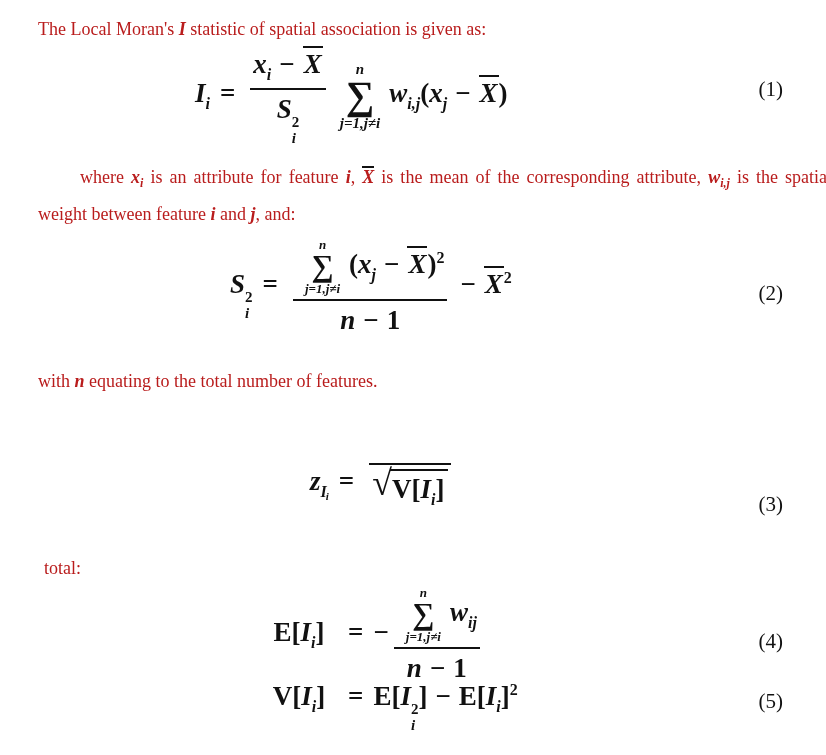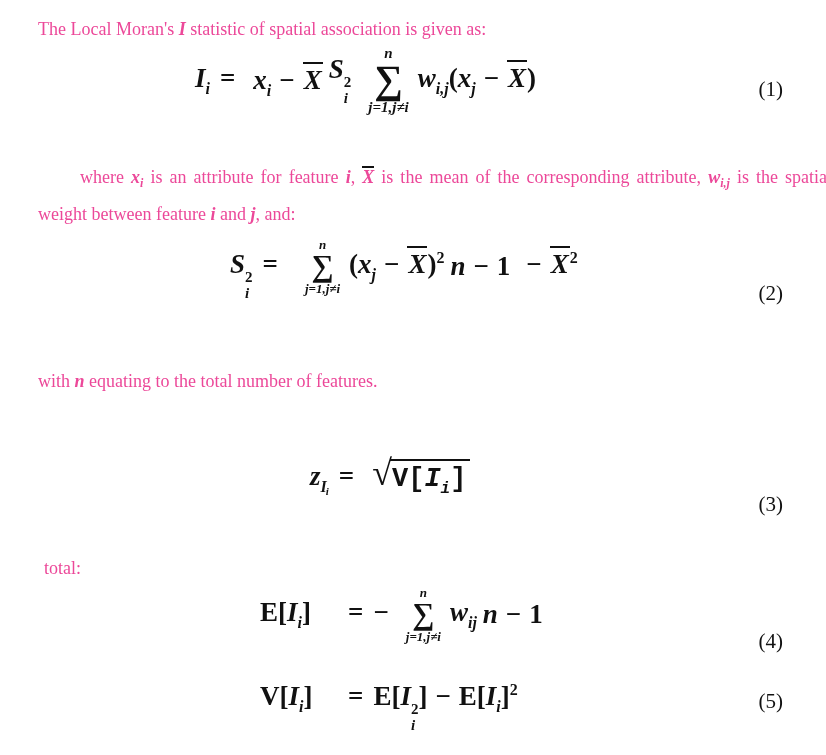--- a/index.html
+++ b/index.html
@@ -2,61 +2,61 @@
 <html><head>
 <meta charset="utf-8">
 <style>
   html,body { margin:0; padding:0; }
   .page {
     position:relative; width:826px; height:755px;
     background:#ffffff; color:#111111;
     font-family:"Liberation Serif","DejaVu Serif",serif;
     overflow:hidden;
   }
-  .para { position:absolute; font-size:18px; line-height:31px; color:#ec4899; }
+  .para { position:absolute; font-size:18px; line-height:31px; color:#b91c1c; }
   .p2line1 { width:752px; text-align:justify; text-align-last:justify;margin-left:42px; }
 
   
   .im   { font-style:italic; font-weight:bold; }
   .imsub{ font-style:italic; font-weight:bold; font-size:12px; vertical-align:-4px; }
   .imsubsub { font-style:italic; font-weight:bold; font-size:9px; vertical-align:-3px; }
   .imbar{ display:inline-block; border-top:2px solid #111; padding-top:0px; line-height:1.05; }
 
   
   .eq { position:absolute; font-size:27px; font-weight:bold; white-space:nowrap; color:#111; }
   .v  { font-style:italic; }
   .r  { font-style:normal; }
   .sub { font-size:16px; font-style:italic; vertical-align:-7px; }
   .sup { font-size:16px; font-style:normal; vertical-align:10px; }
   .mrel { margin:0 10px; }
   .mbin { margin:0 8px; }
-  .lhs { display:inline-block; min-width:78px; text-align:left; }
+  .lhs { display:inline-block; min-width:78px; text-align:center; }
 
   .stack { display:inline-flex; flex-direction:column; align-items:flex-start; line-height:1.05; vertical-align:-9px; }
   .st-sup { font-size:15px; font-style:normal; }
   .st-sub { font-size:15px; font-style:italic; }
 
-  .frac { display:inline-flex; flex-direction:row; align-items:center; vertical-align:middle; margin:0 5px; }
+  .frac { display:inline-flex; flex-direction:column; align-items:center; vertical-align:middle; margin:0 5px; }
   .fnum { display:block; text-align:center; padding:0 3px; }
   .fbar { align-self:stretch; height:0; border-top:2.5px solid #111; margin:4px 0; }
   .fden { display:block; text-align:center; padding:0 3px; }
 
   .sum { display:inline-flex; flex-direction:column; align-items:center; line-height:1; vertical-align:middle; margin:0 9px; }
   .sum-top { font-size:15px; font-style:italic; padding-bottom:2px; }
   .sum-sig { font-size:40px; line-height:0.85; }
   .sum-bot { font-size:15px; font-style:italic; padding-top:3px; }
   .sum.small .sum-top { font-size:13px; }
   .sum.small .sum-sig { font-size:31px; }
   .sum.small .sum-bot { font-size:13px; }
 
   .bar { display:inline-block; border-top:2.5px solid #111; padding:2px 1px 0 1px; line-height:1.05; }
 
   .sqrt { display:inline-flex; align-items:flex-start; vertical-align:middle; }
   .rad  { font-size:36px; line-height:0.8; transform:translateY(0px); margin-right:-2px; }
-  .radicand { display:inline-block; border-top:2.5px solid #111; padding:3px 4px 0 2px;font-family:Liberation Mono, monospace; }
+  .radicand { display:inline-block; border-top:2.5px solid #111; padding:3px 4px 0 2px; }
 
   .eq-num { position:absolute; right:43px; font-size:21px; font-weight:normal; color:#111; }
 </style>
 </head>
 <body>
 
 <div class="page">
 
   <div class="para" style="top:14px; left:38px;"><span>The Local Moran's </span><span class="im">I</span><span> statistic of spatial association is given as:</span></div>
 

